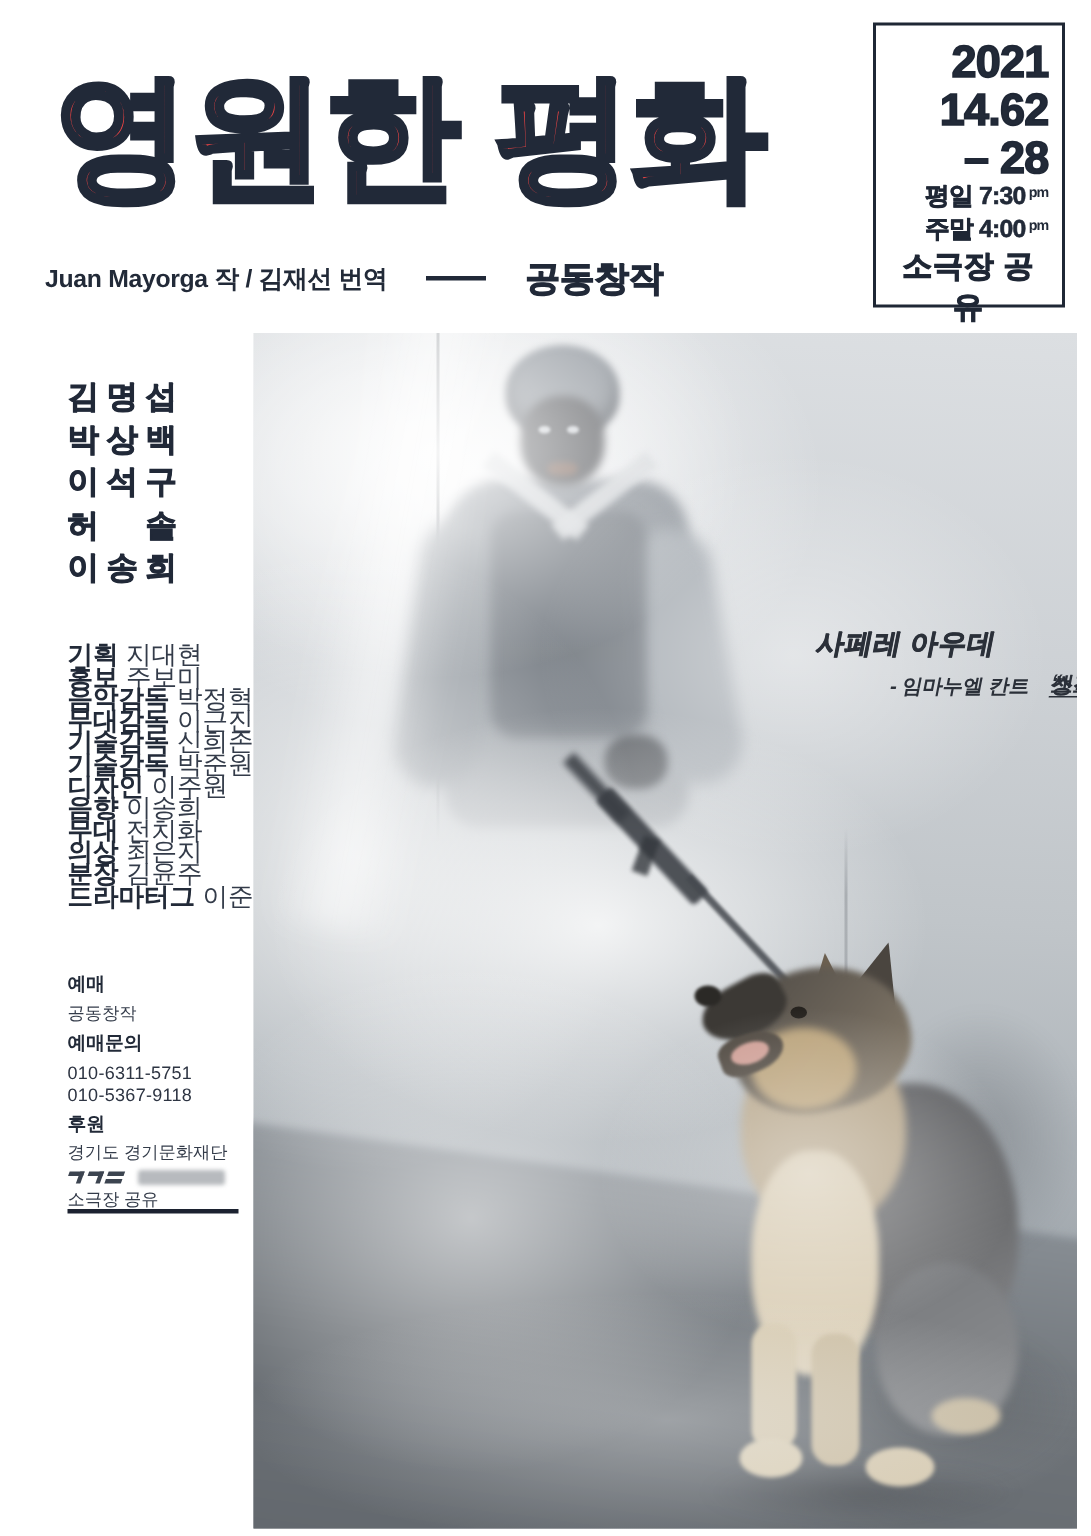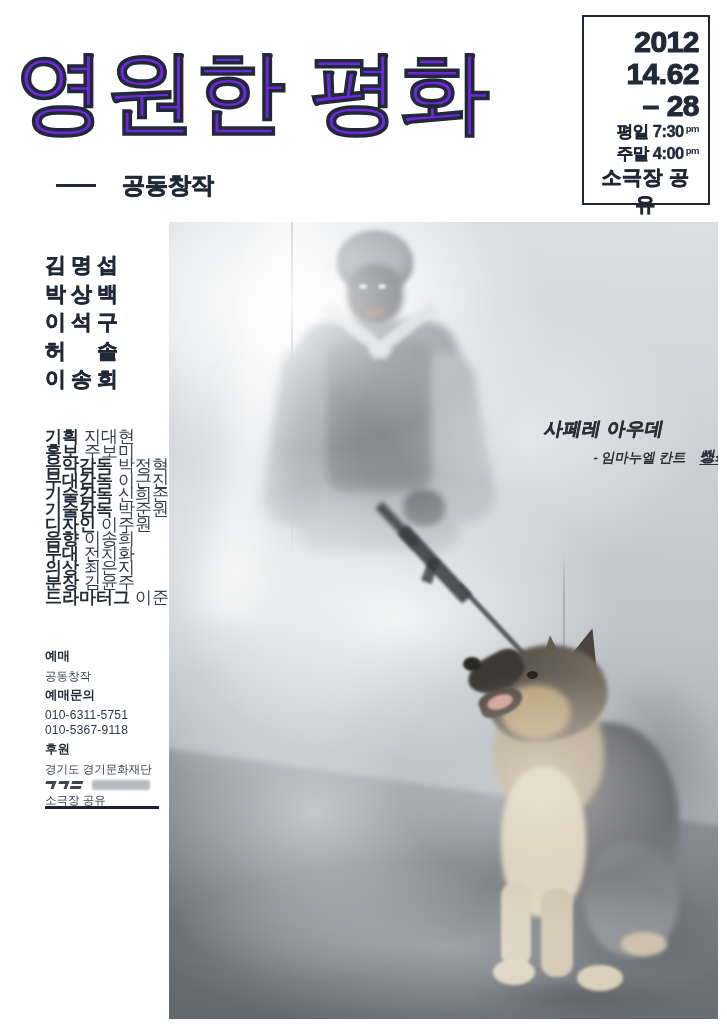--- a/index.html
+++ b/index.html
@@ -1,21 +1,21 @@
 <!DOCTYPE html>
 <html><head>
 <meta charset="utf-8">
 <style>
   * { margin:0; padding:0; box-sizing:border-box; }
   body { background:#ffffff; font-family:"Liberation Sans", sans-serif; }
   .poster { position:relative; width:727px; height:1024px; margin:0 auto; background:#ffffff; overflow:hidden; color:#222a38; }
 
   
-  .title { position:absolute; left:15px; top:40px; font-size:91px; font-weight:400; line-height:1.15;
-           letter-spacing:-1px; color:#6d28d9; -webkit-text-stroke:3.5px #212938; white-space:nowrap; }
+  .title { position:absolute; left:36px; top:40px; font-size:91px; font-weight:700; line-height:1.15;
+           letter-spacing:-1px; color:#ef4444; -webkit-text-stroke:3.5px #212938; white-space:nowrap; }
   .byline { position:absolute; left:30px; top:170px; display:flex; align-items:center; white-space:nowrap; }
   .byline .author { font-size:16.5px; font-weight:800; letter-spacing:-0.2px; }
   .byline .company { font-size:23px; font-weight:900; margin-left:30px; -webkit-text-stroke:0.8px #212938; }
   .byline .dash { width:40px; height:3px; background:#212938; margin:0 26px; }
   .byline .cocreate { font-size:23px; font-weight:900; -webkit-text-stroke:0.8px #212938; }
 
   
   .schedule { position:absolute; left:582px; top:15px; width:128px; height:190px; border:2px solid #1f2735;
               display:flex; flex-direction:column; align-items:flex-end; padding:9px 9px 9px 8px; }
   .schedule .num { font-size:30px; font-weight:900; line-height:1.06; -webkit-text-stroke:1.1px #1f2735; letter-spacing:-0.5px; }
@@ -137,26 +137,27 @@
   .quote-attr { font-size:13.5px; font-weight:700; margin-top:8px; margin-right:14px; }
 </style>
 </head>
 <body>
 
 <div class="poster">
 
   <h1 class="title">영원한 평화</h1>
 
   <div class="byline">
+    <span class="author">Juan Mayorga 작 / 김재선 번역</span>
     <span class="dash"></span>
     <span class="cocreate">공동창작</span>
   </div>
 
   <div class="schedule">
-    <span class="num">2012</span>
+    <span class="num">2021</span>
     <span class="num">14.62</span>
     <span class="num">– 28</span>
     <span class="time"><span>평일 7:30</span><span class="ampm">pm</span></span>
     <span class="time"><span>주말 4:00</span><span class="ampm">pm</span></span>
     <span class="venue">소극장 공유</span>
   </div>
 
   <div class="cast">
     <span>김명섭</span>
     <span>박상백</span>

